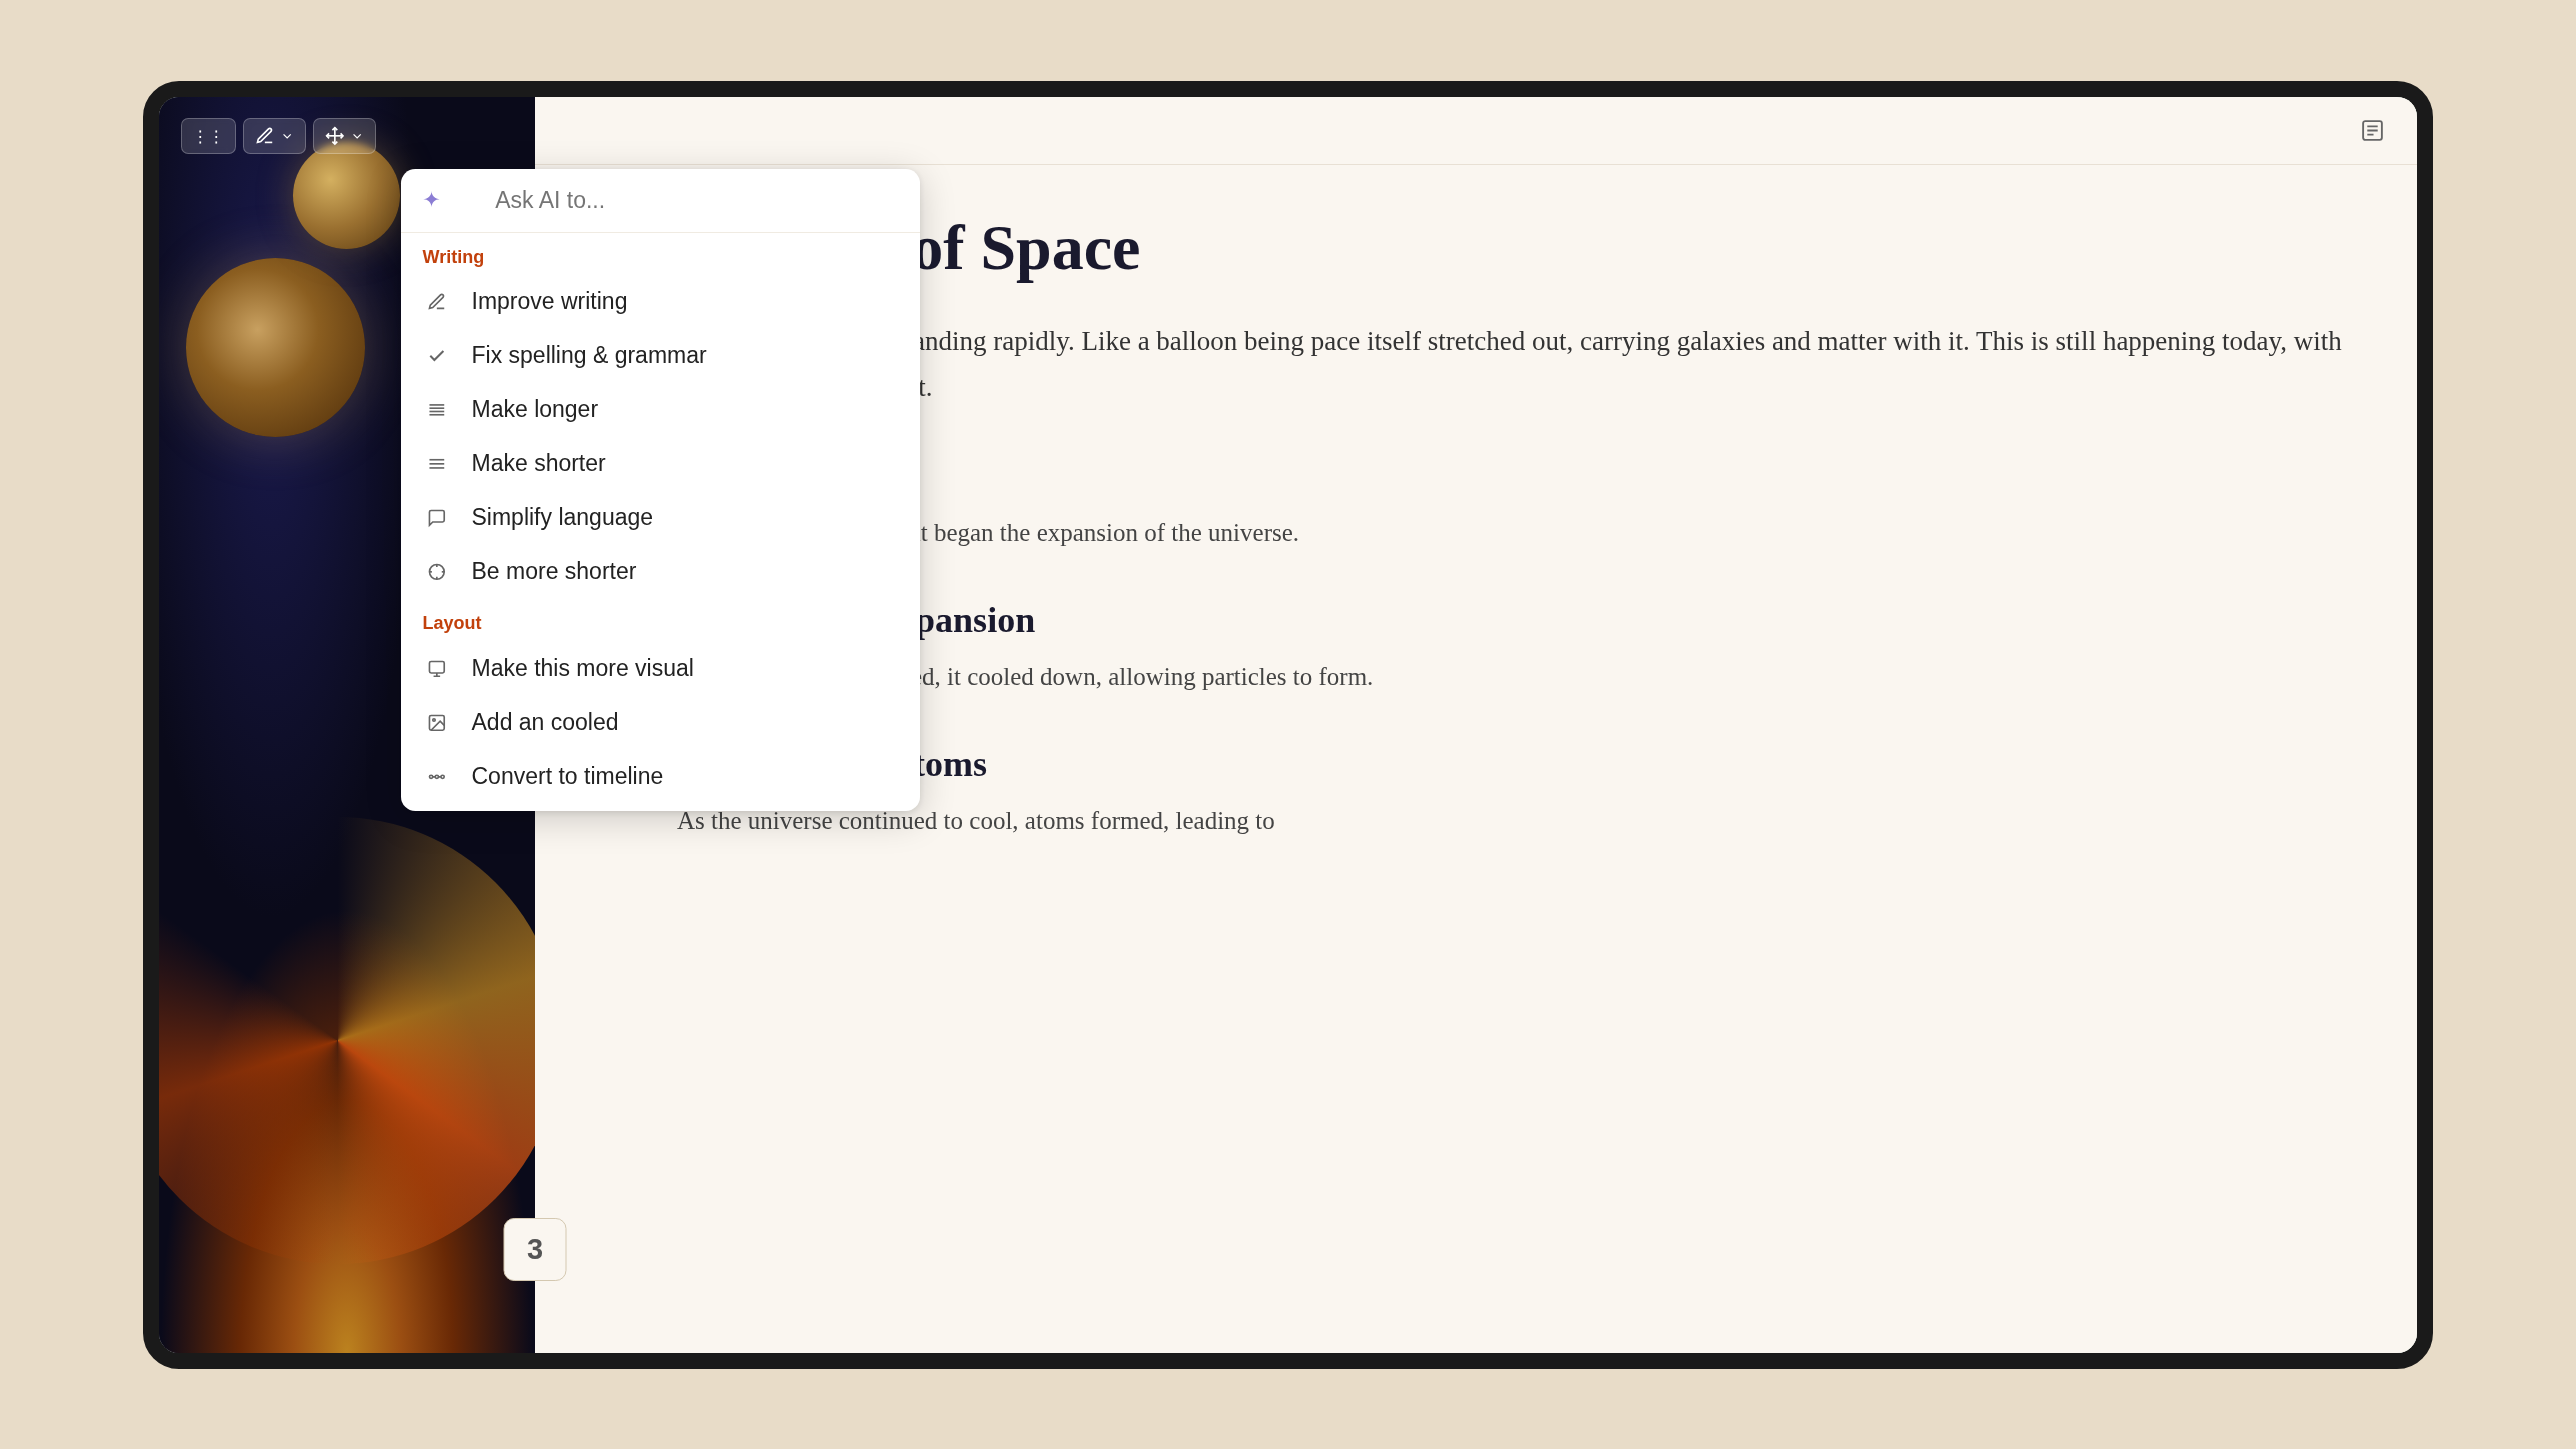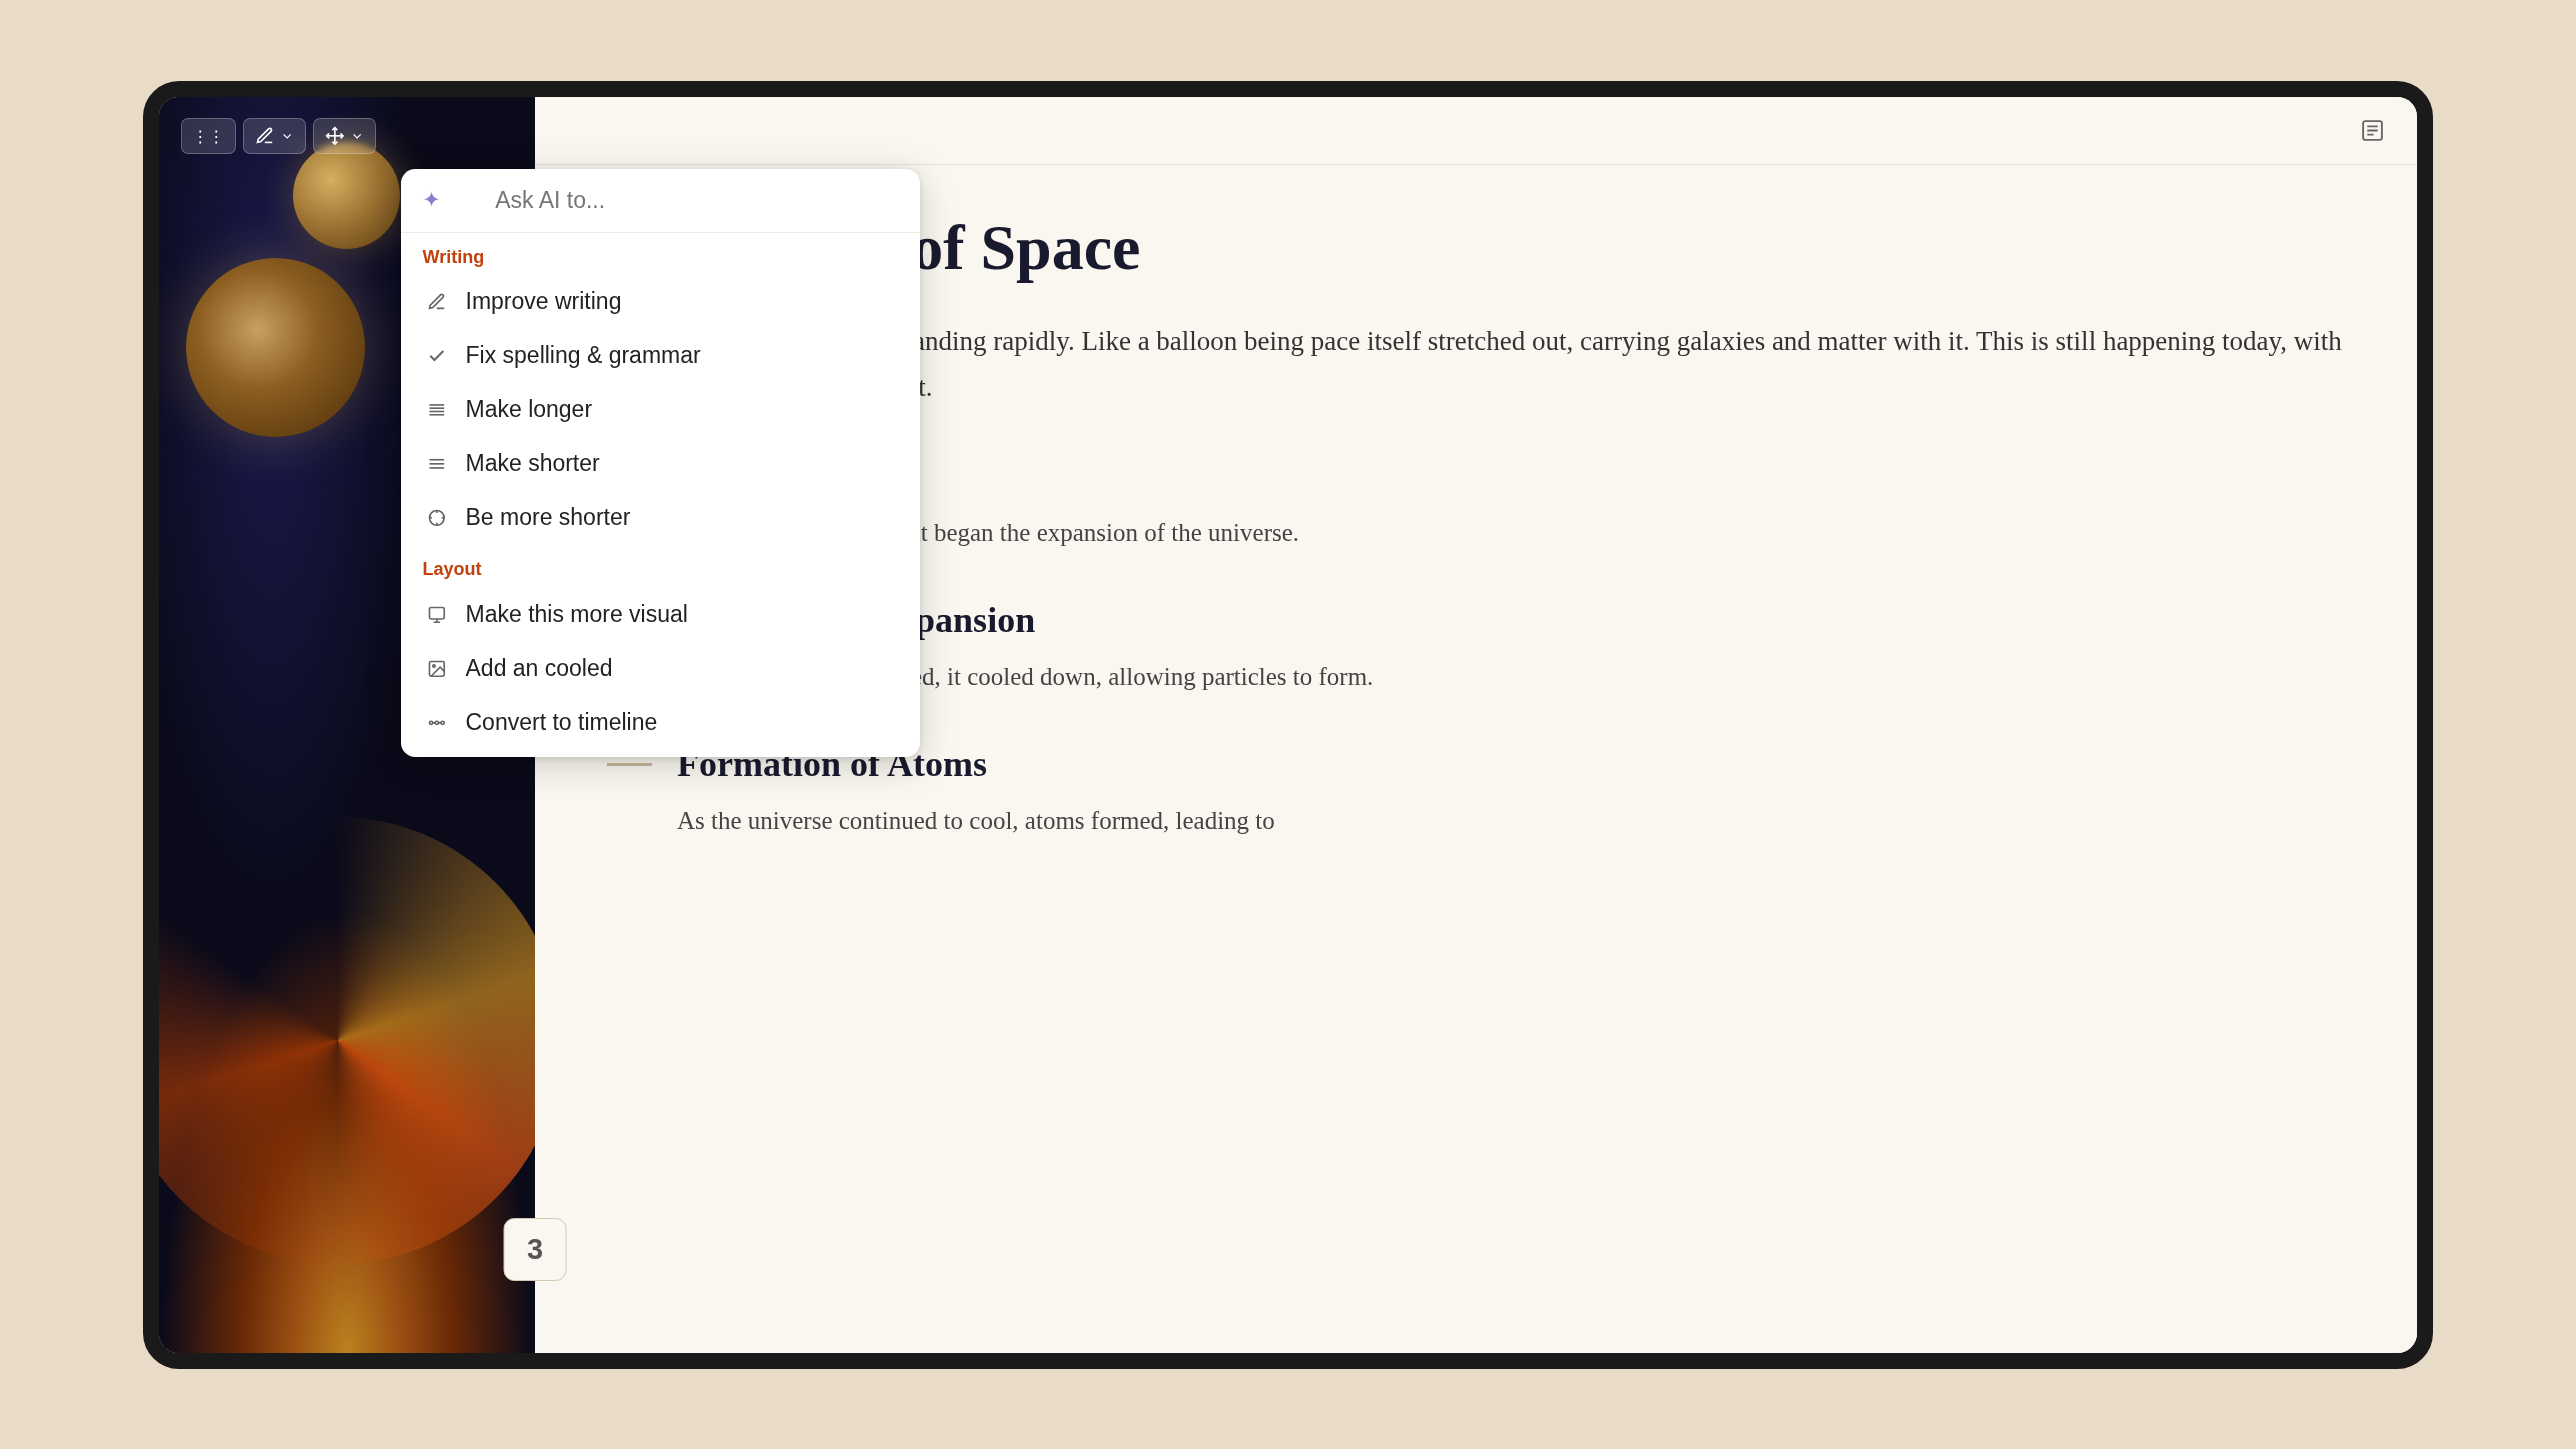--- a/index.html
+++ b/index.html
@@ -274,21 +274,21 @@
       font-weight: 600;
       color: #c2410c;
       text-transform: none;
       letter-spacing: 0;
       font-family: -apple-system, BlinkMacSystemFont, sans-serif;
     }
 
     .menu-item {
       display: flex;
       align-items: center;
-      gap: 14px;
+      gap: 20px;
       padding: 12.5px 21.5px;
       cursor: pointer;
       font-size: 23px;
       color: #222;
       font-family: -apple-system, BlinkMacSystemFont, sans-serif;
       transition: background 0.1s;
     }
 
     .menu-icon {
       width: 29px;
@@ -438,20 +438,28 @@
         <span class="menu-icon">
           <svg width="19.7" height="19.7" viewBox="0 0 24 24" fill="none" stroke="currentColor" stroke-width="2">
             <line x1="3" y1="7" x2="21" y2="7"></line>
               <line x1="3" y1="12" x2="21" y2="12"></line>
             <line x1="3" y1="17" x2="21" y2="17"></line>
           </svg>
         </span>
         <span class="menu-label">Make shorter</span>
       </div>
 
+      <div class="menu-item">
+        <span class="menu-icon">
+          <svg width="19.7" height="19.7" viewBox="0 0 24 24" fill="none" stroke="currentColor" stroke-width="2">
+            <path d="M21 15a2 2 0 0 1-2 2H7l-4 4V5a2 2 0 0 1 2-2h14a2 2 0 0 1 2 2z"></path>
+          </svg>
+        </span>
+        <span class="menu-label">Simplify language</span>
+      </div>
 
       <div class="menu-item">
         <span class="menu-icon">
           <svg width="19.7" height="19.7" viewBox="0 0 24 24" fill="none" stroke="currentColor" stroke-width="2">
             <circle cx="12" cy="12" r="9"></circle>
               <line x1="12" y1="3" x2="12" y2="6"></line>
             <line x1="12" y1="18" x2="12" y2="21"></line>
               <line x1="3" y1="12" x2="6" y2="12"></line>
             <line x1="18" y1="12" x2="21" y2="12"></line>
           </svg>

